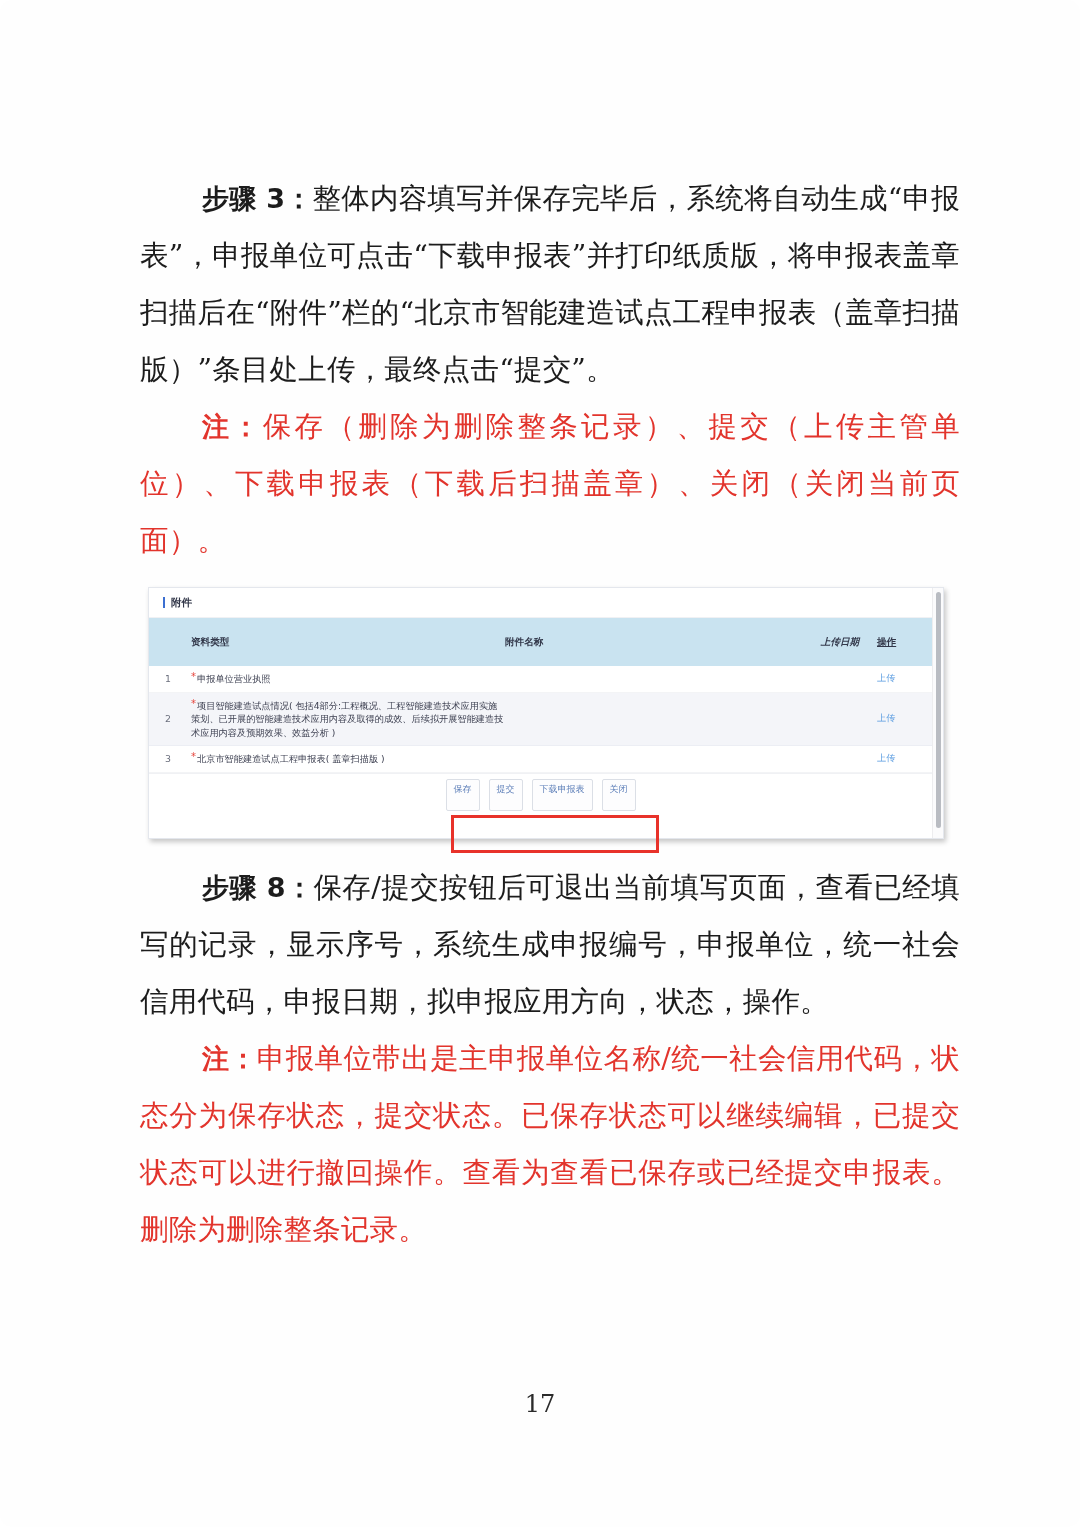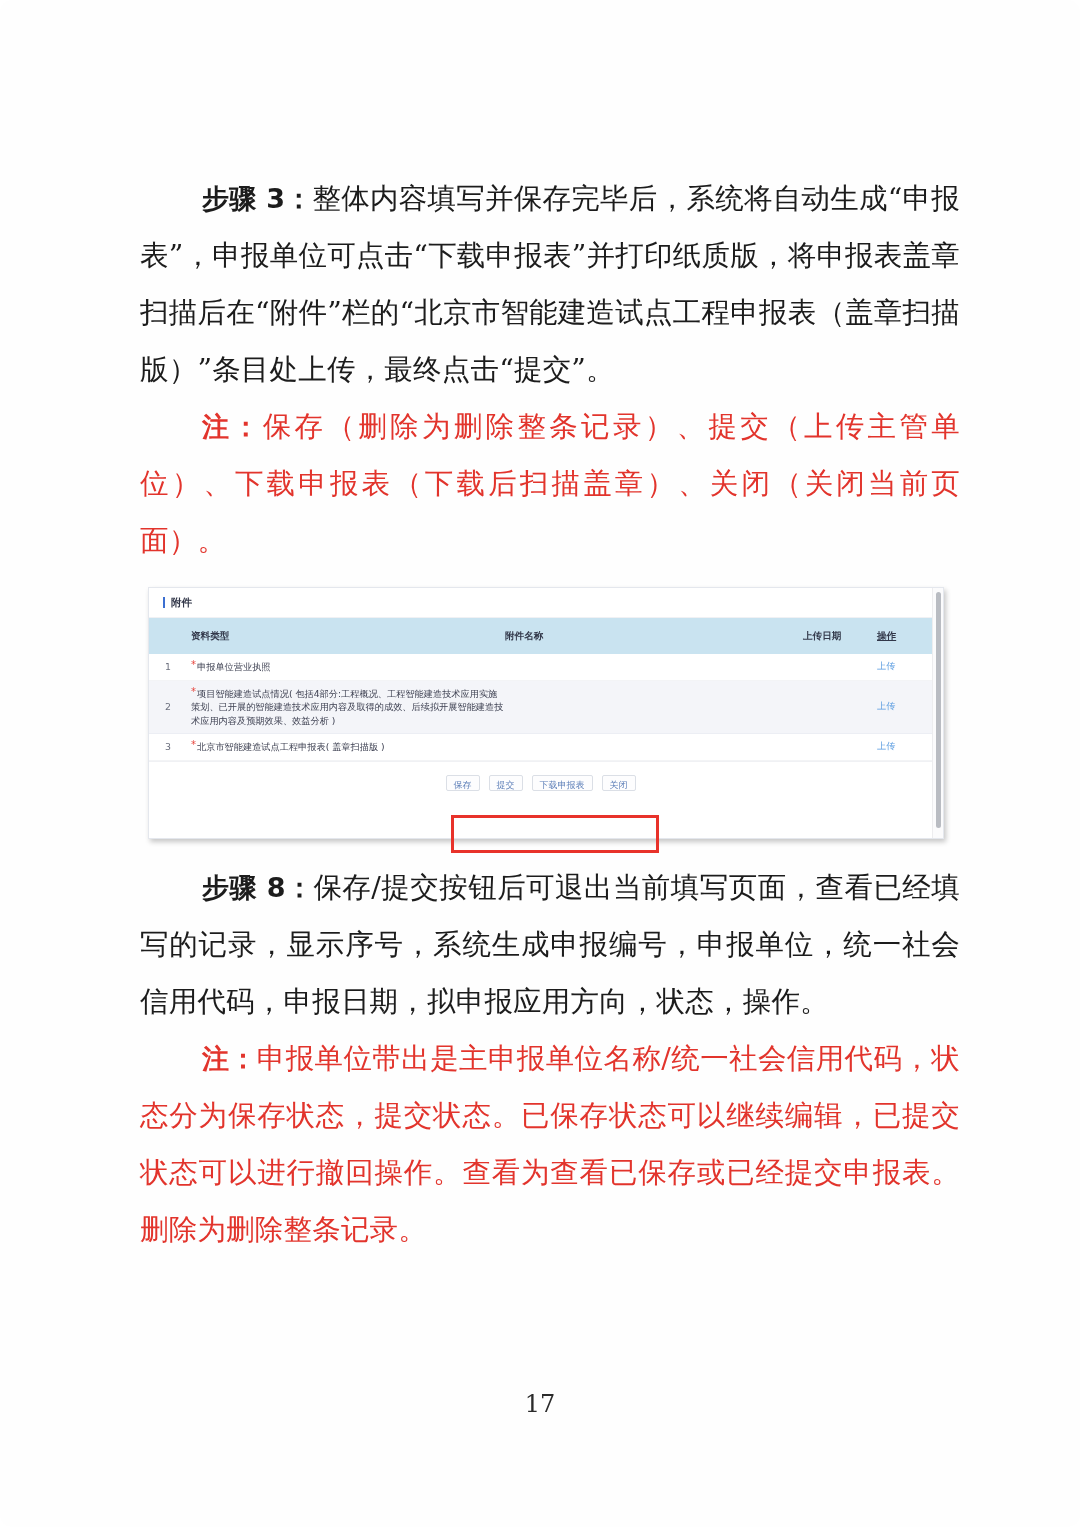--- a/index.html
+++ b/index.html
@@ -113,32 +113,32 @@
     table-layout: fixed;
     font-family: "DejaVu Sans", "Liberation Sans", sans-serif;
   }
   .tbl thead th {
     background: #c9e3f0;
     color: #32384a;
     font-size: 9.6px;
     font-weight: bold;
     text-align: left;
     padding: 9px 0 9px 0;
-    height: 36px;
+    height: 48px;
     border: none;
   }
   .c-idx   { width: 38px; }
   .c-type  { width: 318px; }
   .c-name  { width: 298px; }
   .c-date  { width: 74px; }
   .c-act   { width: 57px; }
 
   .tbl thead th.c-idx { padding-left: 0; }
   .tbl thead th.c-type { padding-left: 4px; }
-  .tbl thead th.c-date { text-align: left; }
+  .tbl thead th.c-date { text-align: center; font-style: italic; }
   .tbl thead th.c-act  { text-align: left; text-decoration: underline; }
 
   .tbl tbody td {
     font-size: 9.2px;
     color: #3e4152;
     vertical-align: middle;
     padding: 6px 0;
     border-bottom: 1px solid #f3f4f6;
   }
   .tbl tbody td.c-idx {
@@ -169,21 +169,21 @@
     gap: 9px;
     background: #ffffff;
   }
   .btn {
     font-family: "DejaVu Sans", "Liberation Sans", sans-serif;
     font-size: 9px;
     color: #5d7fb8;
     background: #fdfdfe;
     border: 1px solid #dbdfe6;
     border-radius: 2px;
-    padding: 4px 7px 0 7px;
+    padding: 4px 7px 16px 7px;
     line-height: 10px;
     white-space: nowrap;
   }
 
   .annot-box {
     position: absolute;
     left: 303px;
     top: 228px;
     width: 208px;
     height: 38px;

